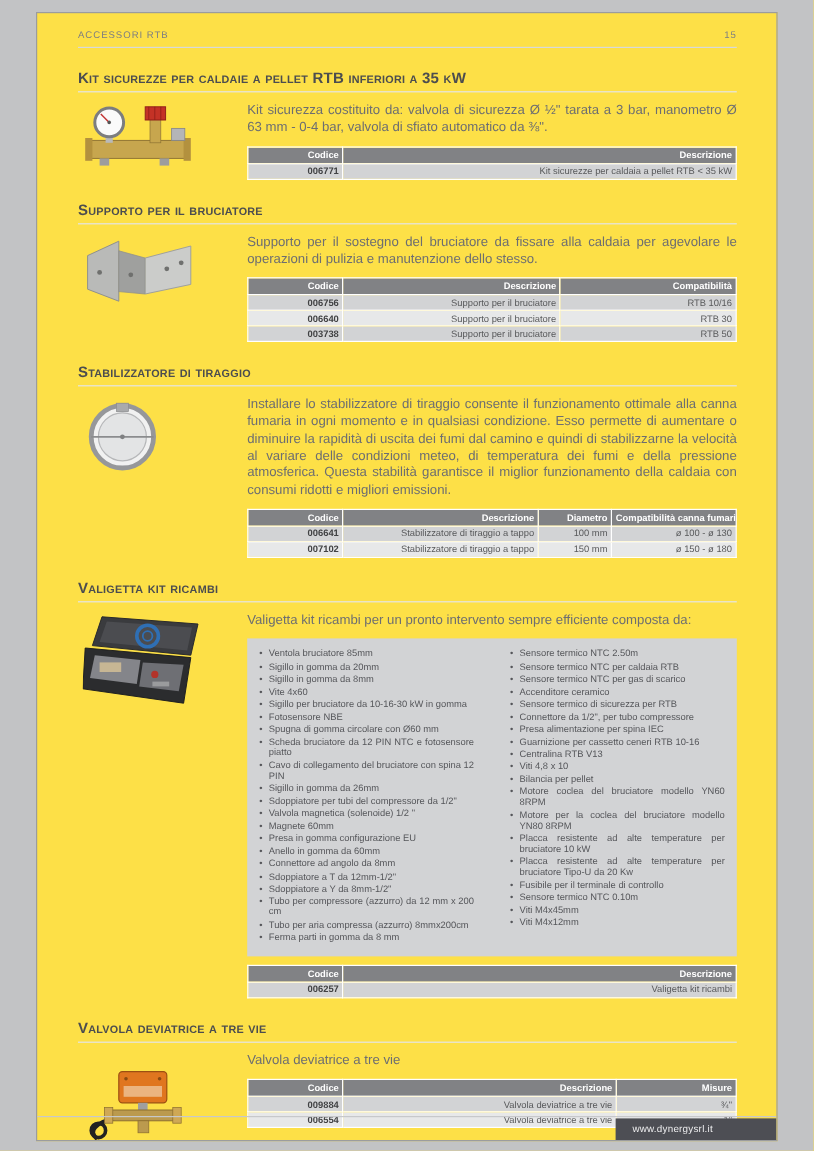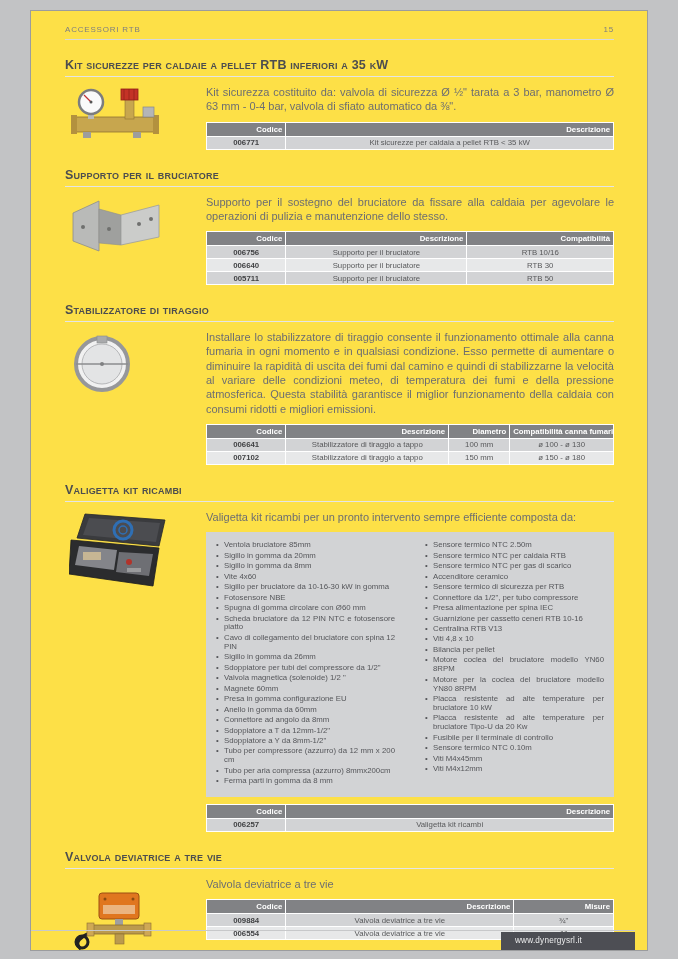--- a/index.html
+++ b/index.html
@@ -44,21 +44,21 @@
     text-align: justify;
   }
 
   table.tbl { width: 100%; border-collapse: collapse; table-layout: fixed; }
   table.tbl th {
     background: #818285; color: #ffffff; font-weight: bold;
     font-size: 7.8px; padding: 2px 3px; text-align: right;
     border: 1px solid #ffffff; overflow: hidden; white-space: nowrap;
   }
   table.tbl td {
-    font-size: 7.8px; color: #58595b; text-align: center;
+    font-size: 7.8px; color: #58595b; text-align: right;
     padding: 1.5px 3px; border: 1px solid #ffffff;
     overflow: hidden; white-space: nowrap;
   }
   table.tbl tbody tr:nth-child(odd) td { background: #d2d3d5; }
   table.tbl tbody tr:nth-child(even) td { background: #e7e8e9; }
   table.tbl td:first-child { font-weight: bold; color: #414244; }
 
   col.cw20 { width: 19.5%; }
   col.cw44 { width: 44.5%; }
   col.cw36 { width: 36%; }
@@ -76,21 +76,21 @@
   .parts-panel ul { margin: 0; padding: 0; list-style: none; flex: 1; min-width: 0; }
   .parts-panel li {
     position: relative; padding-left: 8px;
     font-size: 7.8px; line-height: 1.14; color: #55565a;
     margin-bottom: 1.6px; text-align: justify;
   }
   .parts-panel li::before { content: "•"; position: absolute; left: 0; top: 0; }
   .panel-table { margin-top: 7px; }
 
   .footer {
-    position: absolute; left: 0; right: 12px; bottom: 0;
+    position: absolute; left: 0; right: 0; bottom: 0;
     height: 20px; border-top: 1px solid #c7c8ca;
   }
   .footer-box {
     position: absolute; right: 0; top: 1px; bottom: 0; width: 134px;
     background: #4d4e54; color: #ededee;
     font-size: 8.2px; line-height: 18px; padding-left: 14px;
     letter-spacing: .2px;
   }
 </style>
 </head>
@@ -184,21 +184,21 @@
                   <td>006756</td>
                   <td>Supporto per il bruciatore</td>
                   <td>RTB 10/16</td>
                 </tr>
                 <tr>
                   <td>006640</td>
                   <td>Supporto per il bruciatore</td>
                   <td>RTB 30</td>
                 </tr>
                 <tr>
-                  <td>005711</td>
+                  <td>003738</td>
                   <td>Supporto per il bruciatore</td>
                   <td>RTB 50</td>
                 </tr>
               </tbody>
           </table>
         </div>
       </div>
     </section>
 
     <section class="sec">

